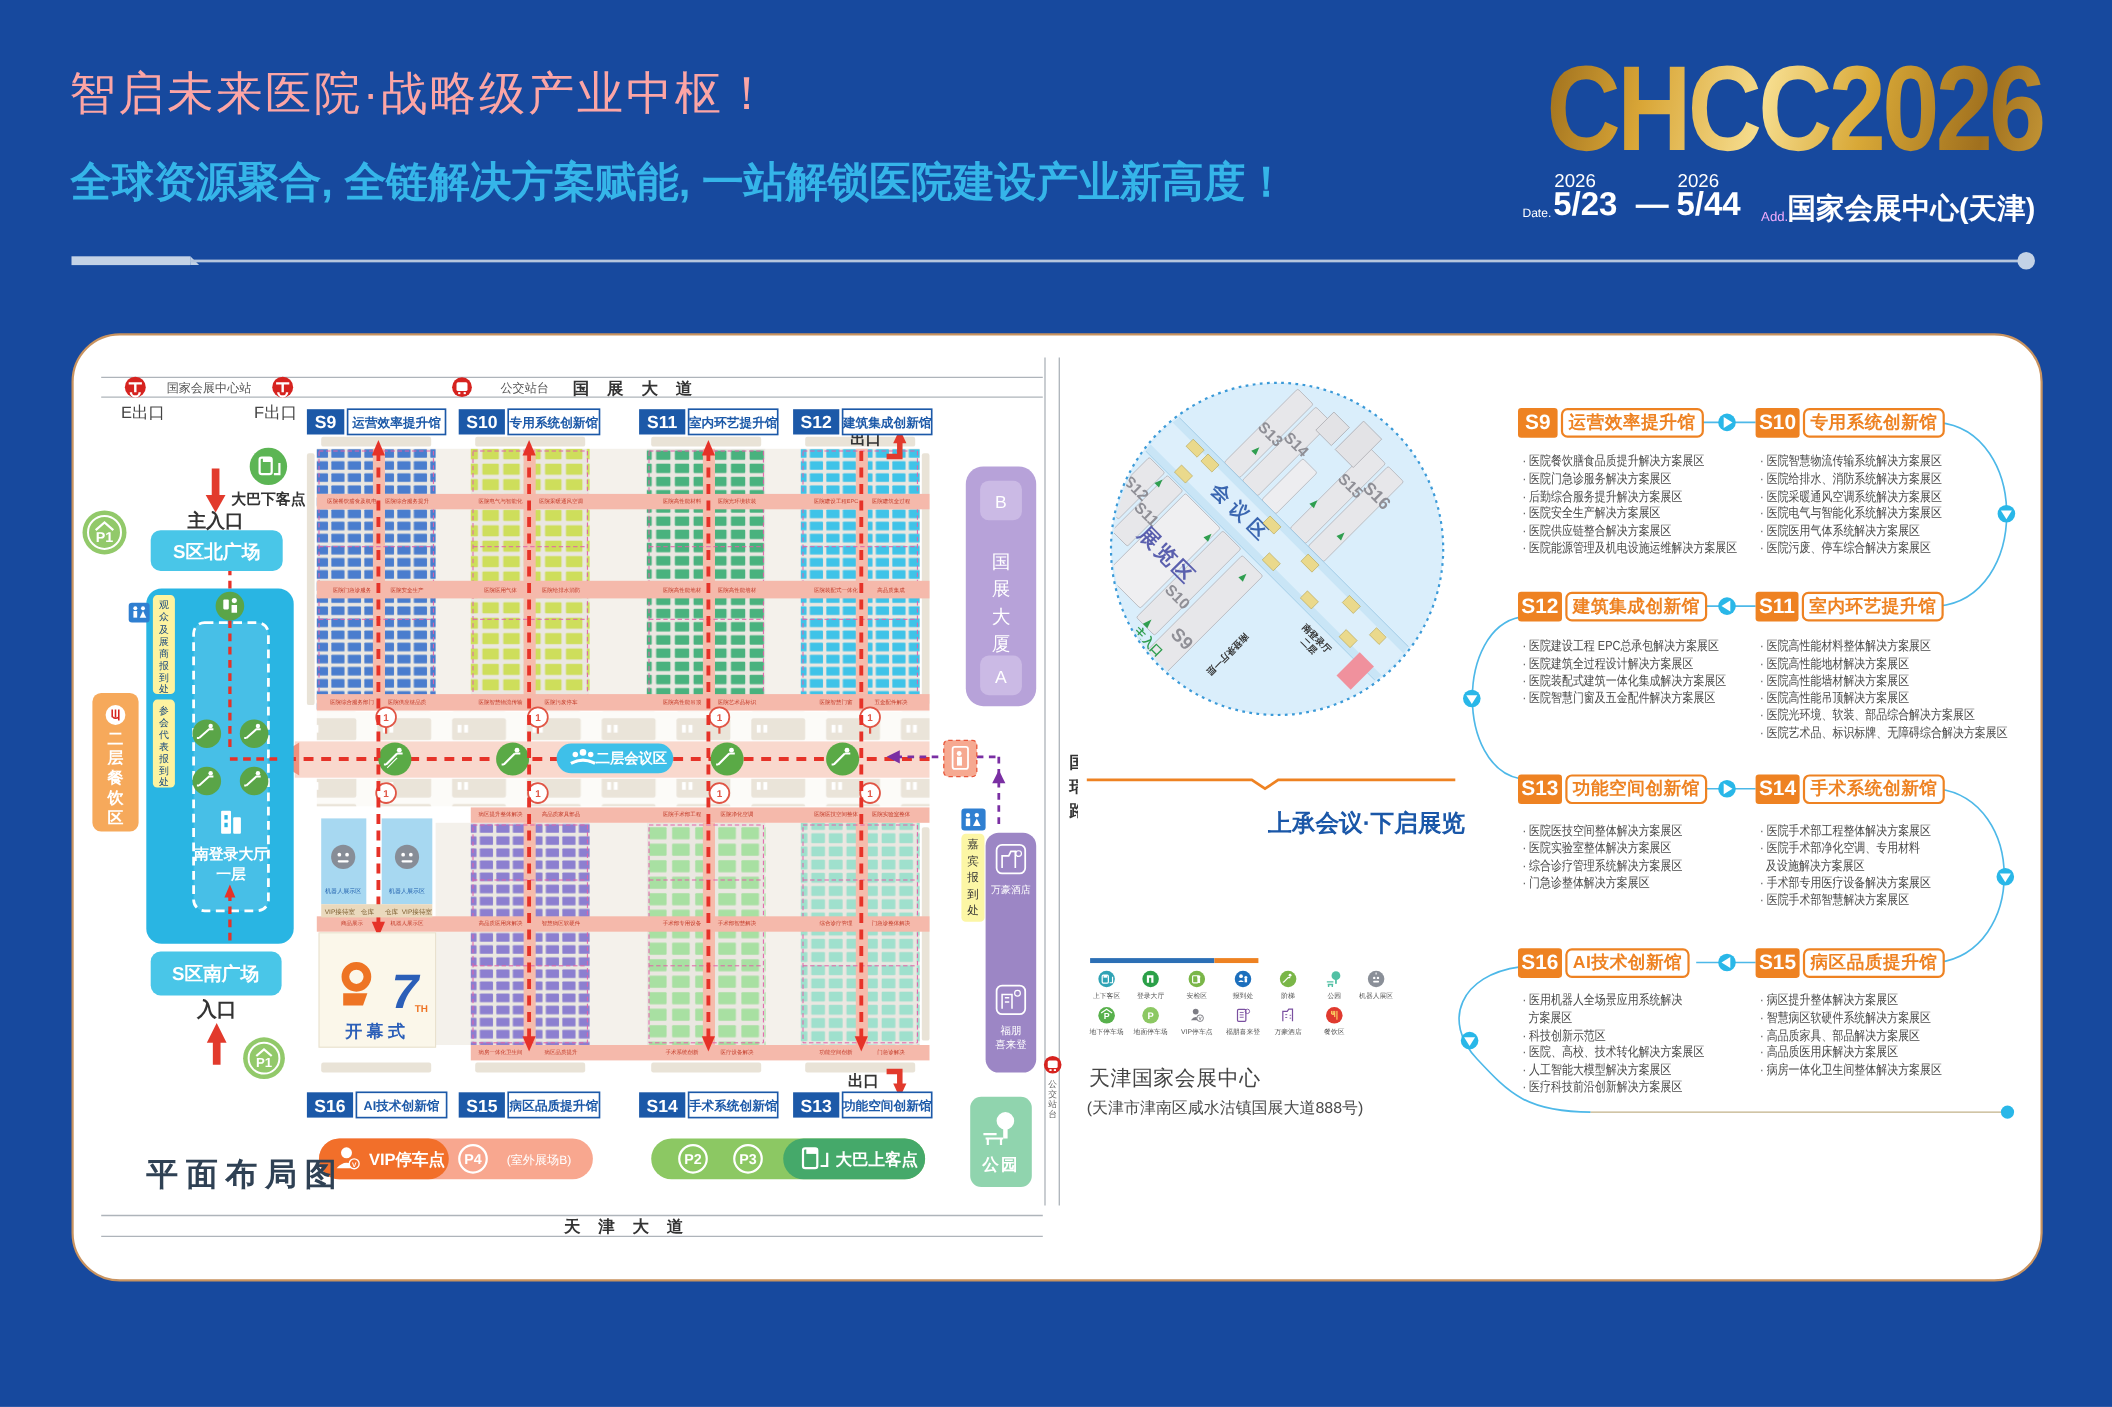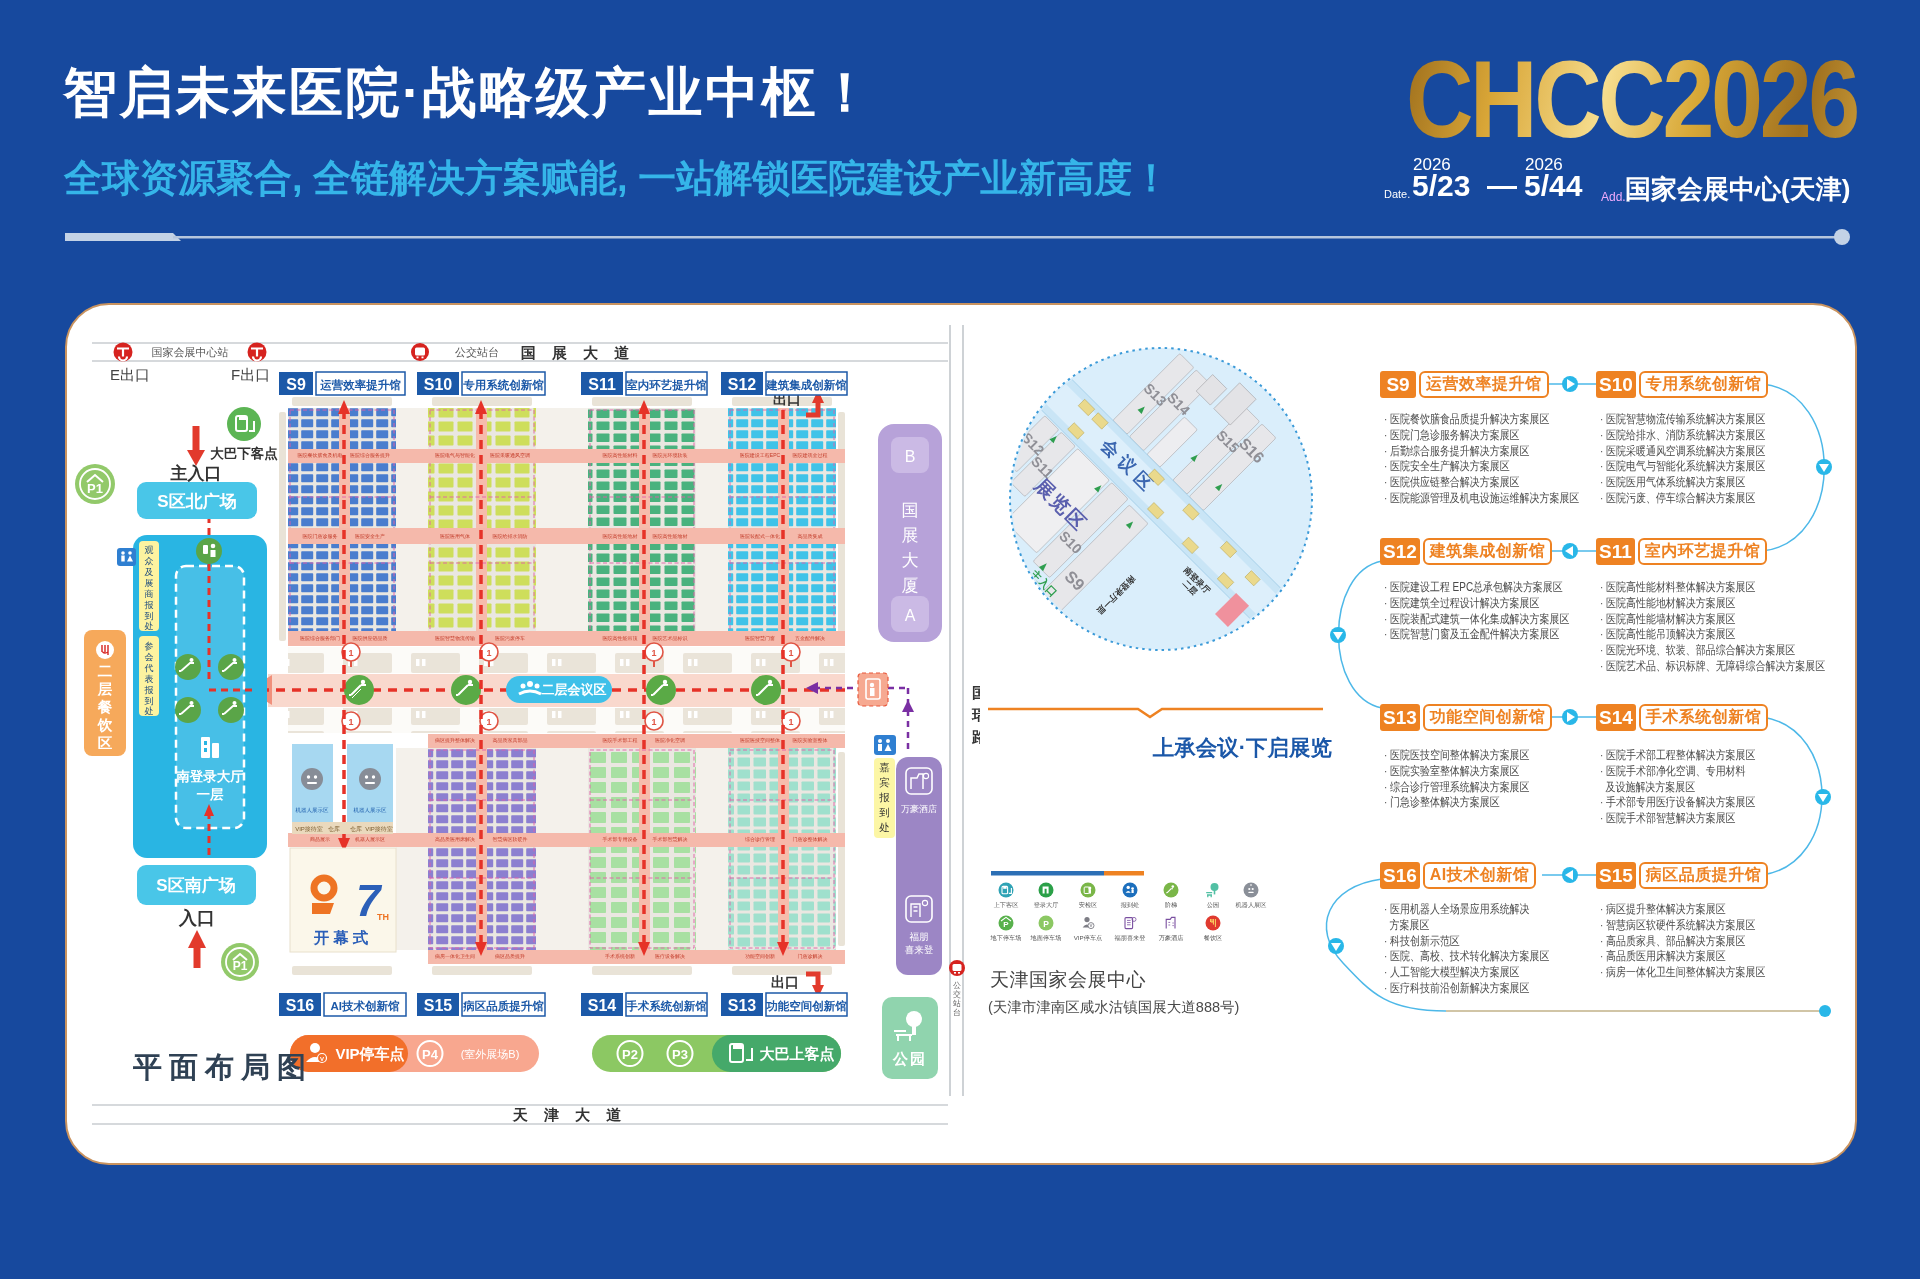--- a/index.html
+++ b/index.html
@@ -8,23 +8,23 @@
 .abs{position:absolute}
 .card{position:absolute;height:27px;display:flex;align-items:stretch}
 .snum{background:#ee8222;color:#fff;font-weight:bold;font-size:19px;display:flex;align-items:center;justify-content:center;border-radius:3px;padding:0 3px;min-width:30px}
 .cname{border:2px solid #ee8222;border-radius:6px;color:#ee8222;font-weight:bold;font-size:16px;display:flex;align-items:center;justify-content:center;background:#fff;padding:0 5px;letter-spacing:0.5px;margin-left:3px}
 .bl{position:absolute;font-size:12px;line-height:15.8px;color:#4a4a4a;white-space:pre;transform:scaleX(0.83);transform-origin:0 0}
 </style>
 </head>
 <body>
 <div class="page">
 
-<div class="abs" style="left:63px;top:57px;width:1100px;font-size:54px;font-weight:700;color:#ffffff;letter-spacing:2.5px;white-space:nowrap">智启未来医院·战略级产业中枢！</div>
-
-<div class="abs" style="left:64px;top:153px;width:1200px;font-size:38px;font-weight:bold;color:#35b5e9;letter-spacing:0px;white-space:nowrap">全球资源聚合, 全链解决方案赋能, 一站解锁医院建设产业新高度！</div>
+<div class="abs" style="left:63px;top:57px;width:1100px;font-size:42px;font-weight:400;color:#fca5a5;letter-spacing:2.5px;white-space:nowrap">智启未来医院·战略级产业中枢！</div>
+
+<div class="abs" style="left:64px;top:140px;width:1200px;font-size:38px;font-weight:bold;color:#35b5e9;letter-spacing:0px;white-space:nowrap">全球资源聚合, 全链解决方案赋能, 一站解锁医院建设产业新高度！</div>
 
 <div class="abs" style="left:1406px;top:35px;width:620px;height:120px;font-size:110px;font-weight:900;letter-spacing:-4px;background:linear-gradient(105deg,#9c6d1c 0%,#d9a637 18%,#f6dd8e 38%,#d8a837 55%,#a0701e 75%,#e0b44a 95%);-webkit-background-clip:text;background-clip:text;color:transparent;transform:scaleX(0.85);transform-origin:left top;white-space:nowrap">CHCC2026</div>
 
 <div class="abs" style="left:1413px;top:155px;font-size:17px;color:#fff">2026</div>
 <div class="abs" style="left:1525px;top:155px;font-size:17px;color:#fff">2026</div>
 <div class="abs" style="left:1384px;top:188px;font-size:11px;color:#fff">Date.</div>
 <div class="abs" style="left:1412px;top:169px;font-size:30px;font-weight:bold;color:#fff">5/23</div>
 <div class="abs" style="left:1487px;top:186px;width:30px;height:3px;background:#fff"></div>
 <div class="abs" style="left:1524px;top:169px;font-size:30px;font-weight:bold;color:#fff">5/44</div>
 <div class="abs" style="left:1601px;top:190px;font-size:12px;color:#f0abfc">Add.</div>

